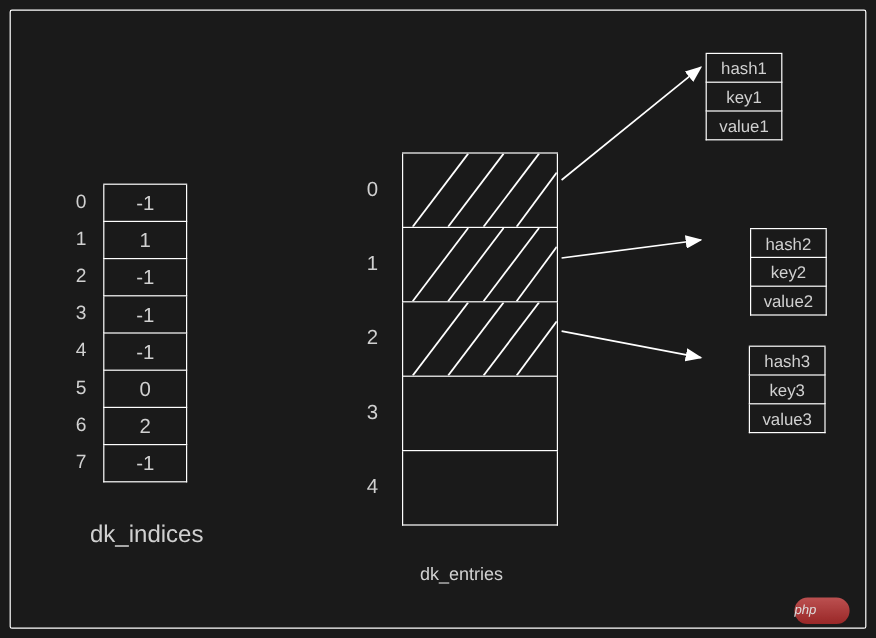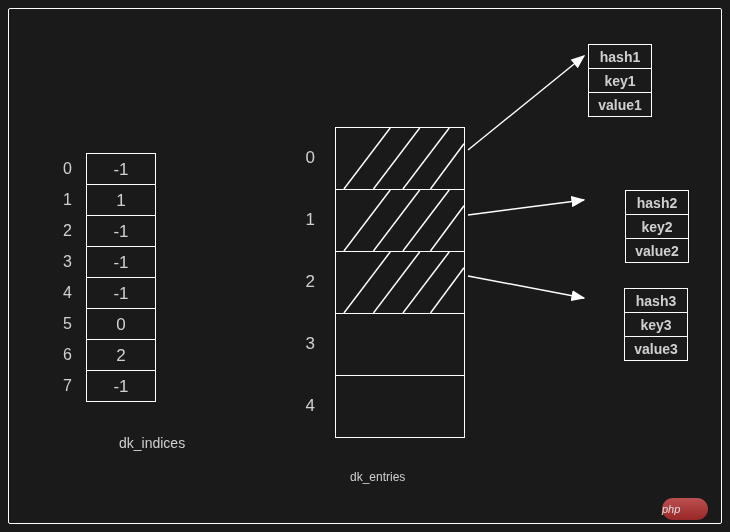--- a/index.html
+++ b/index.html
@@ -39,22 +39,21 @@
     .idx-cells div {
       width: 70px; height: 31px; line-height: 31px;
       border-left: 1px solid #fff;
       border-right: 1px solid #fff;
       border-bottom: 1px solid #fff;
       text-align: center; font-size: 17px;
     }
     .indices-label {
       position: absolute;
       left: 75px; top: 435px;
-      font-size: 14px;
-      margin-left: 44px;
+      font-size: 20px;
     }
     
     .entries {
       position: absolute;
       left: 303px; top: 127px;
       display: flex;
     }
     .ent-labels {
       display: flex; flex-direction: column;
       margin-right: 20px;
@@ -73,33 +72,33 @@
       border-right: 1px solid #fff;
       border-bottom: 1px solid #fff;
       position: relative;
     }
     .hatched svg {
       position: absolute; top:0; left:0; width:100%; height:100%;
     }
     .entries-label {
       position: absolute;
       left: 350px; top: 470px;
-      font-size: 12px;
+      font-size: 15px;
     }
     
     .detail {
       position: absolute;
       border-top: 1px solid #fff;
     }
     .detail div {
       width: 64px; height: 24px; line-height: 24px;
       border-left: 1px solid #fff;
       border-right: 1px solid #fff;
       border-bottom: 1px solid #fff;
-      text-align: center; font-size: 14px; font-weight: bold;
+      text-align: center; font-size: 14px;
     }
     .d1 { left: 588px; top: 44px; }
     .d2 { left: 592px; top: 190px; margin-left: 33px; }
     .d3 { left: 588px; top: 288px; margin-left: 36px; }
     
     svg.arrows {
       position: absolute;
       left: 0; top: 0; width: 730px; height: 532px;
       pointer-events: none;
     }

